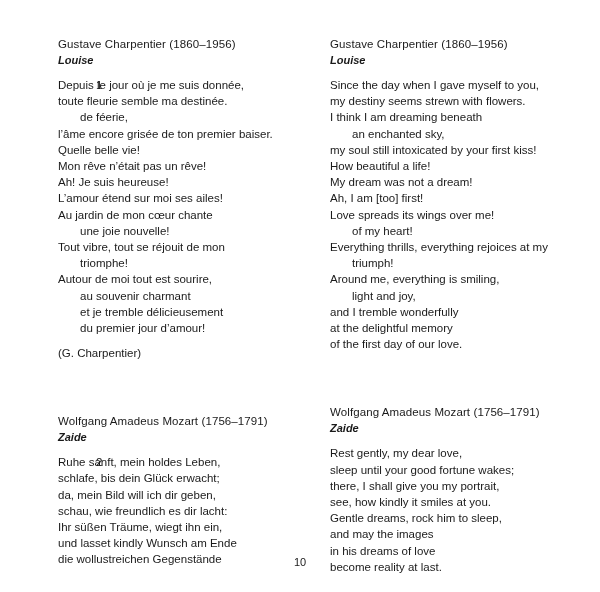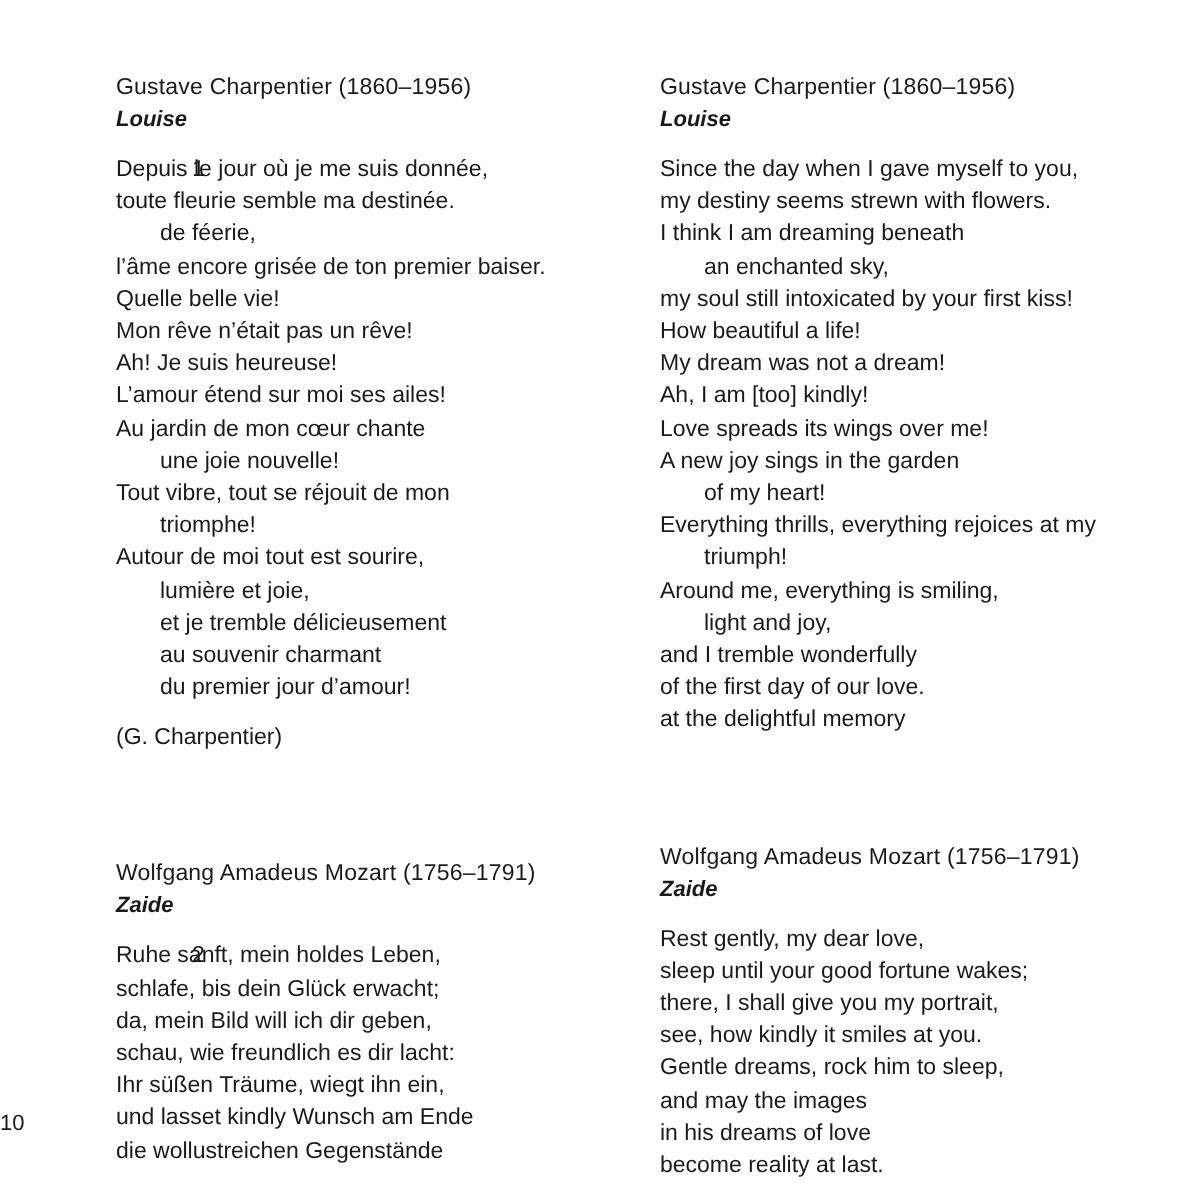--- a/index.html
+++ b/index.html
@@ -82,21 +82,21 @@
     line-height: 16px;
     text-align: left;
     padding-right: 4px;
     margin-top: 9px;
   }
   .page-number {
     position: absolute;
     left: 0;
     width: 600px;
     top: 556px;
-    text-align: left;
+    text-align: center;
     font-size: 11px;
   }
 </style>
 </head>
 <body>
 
 <div class="page">
 
   <div class="columns">
 
@@ -113,23 +113,22 @@
           <div class="lyric-line">l’âme encore grisée de ton premier baiser.</div>
           <div class="lyric-line">Quelle belle vie!</div>
           <div class="lyric-line">Mon rêve n’était pas un rêve!</div>
           <div class="lyric-line">Ah! Je suis heureuse!</div>
           <div class="lyric-line">L’amour étend sur moi ses ailes!</div>
           <div class="lyric-line">Au jardin de mon cœur chante</div>
           <div class="lyric-line indent1">une joie nouvelle!</div>
           <div class="lyric-line">Tout vibre, tout se réjouit de mon</div>
           <div class="lyric-line indent1">triomphe!</div>
           <div class="lyric-line">Autour de moi tout est sourire,</div>
-          <div class="lyric-line indent1">lumière et joie,</div>
+          <div class="lyric-line indent1">au souvenir charmant</div>
           <div class="lyric-line indent1">et je tremble délicieusement</div>
-          <div class="lyric-line indent1">au souvenir charmant</div>
           <div class="lyric-line indent1">du premier jour d’amour!</div>
         </div>
         <div class="attribution">(G. Charpentier)</div>
       </div>
 
       <div class="entry-spacer"></div>
 
       <div class="entry">
         <div class="composer">Wolfgang Amadeus Mozart  (1756–1791)</div>
         <div class="work-title">Zaide</div>
@@ -155,31 +154,30 @@
         <div class="composer">Gustave Charpentier (1860–1956)</div>
         <div class="work-title">Louise</div>
         <div class="lyric-block">
           <div class="lyric-line">Since the day when I gave myself to you,</div>
           <div class="lyric-line">my destiny seems strewn with flowers.</div>
           <div class="lyric-line">I think I am dreaming beneath</div>
           <div class="lyric-line indent1">an enchanted sky,</div>
           <div class="lyric-line">my soul still intoxicated by your first kiss!</div>
           <div class="lyric-line">How beautiful a life!</div>
           <div class="lyric-line">My dream was not a dream!</div>
-          <div class="lyric-line">Ah, I am [too] kindly!</div>
+          <div class="lyric-line">Ah, I am [too] first!</div>
           <div class="lyric-line">Love spreads its wings over me!</div>
-          <div class="lyric-line">A new joy sings in the garden</div>
           <div class="lyric-line indent1">of my heart!</div>
           <div class="lyric-line">Everything thrills, everything rejoices at my</div>
           <div class="lyric-line indent1">triumph!</div>
           <div class="lyric-line">Around me, everything is smiling,</div>
           <div class="lyric-line indent1">light and joy,</div>
           <div class="lyric-line">and I tremble wonderfully</div>
+          <div class="lyric-line">at the delightful memory</div>
           <div class="lyric-line">of the first day of our love.</div>
-          <div class="lyric-line">at the delightful memory</div>
         </div>
       </div>
 
       <div class="entry-spacer"></div>
 
       <div class="entry">
         <div class="composer">Wolfgang Amadeus Mozart (1756–1791)</div>
         <div class="work-title">Zaide</div>
         <div class="lyric-block">
           <div class="lyric-line">Rest gently, my dear love,</div>

